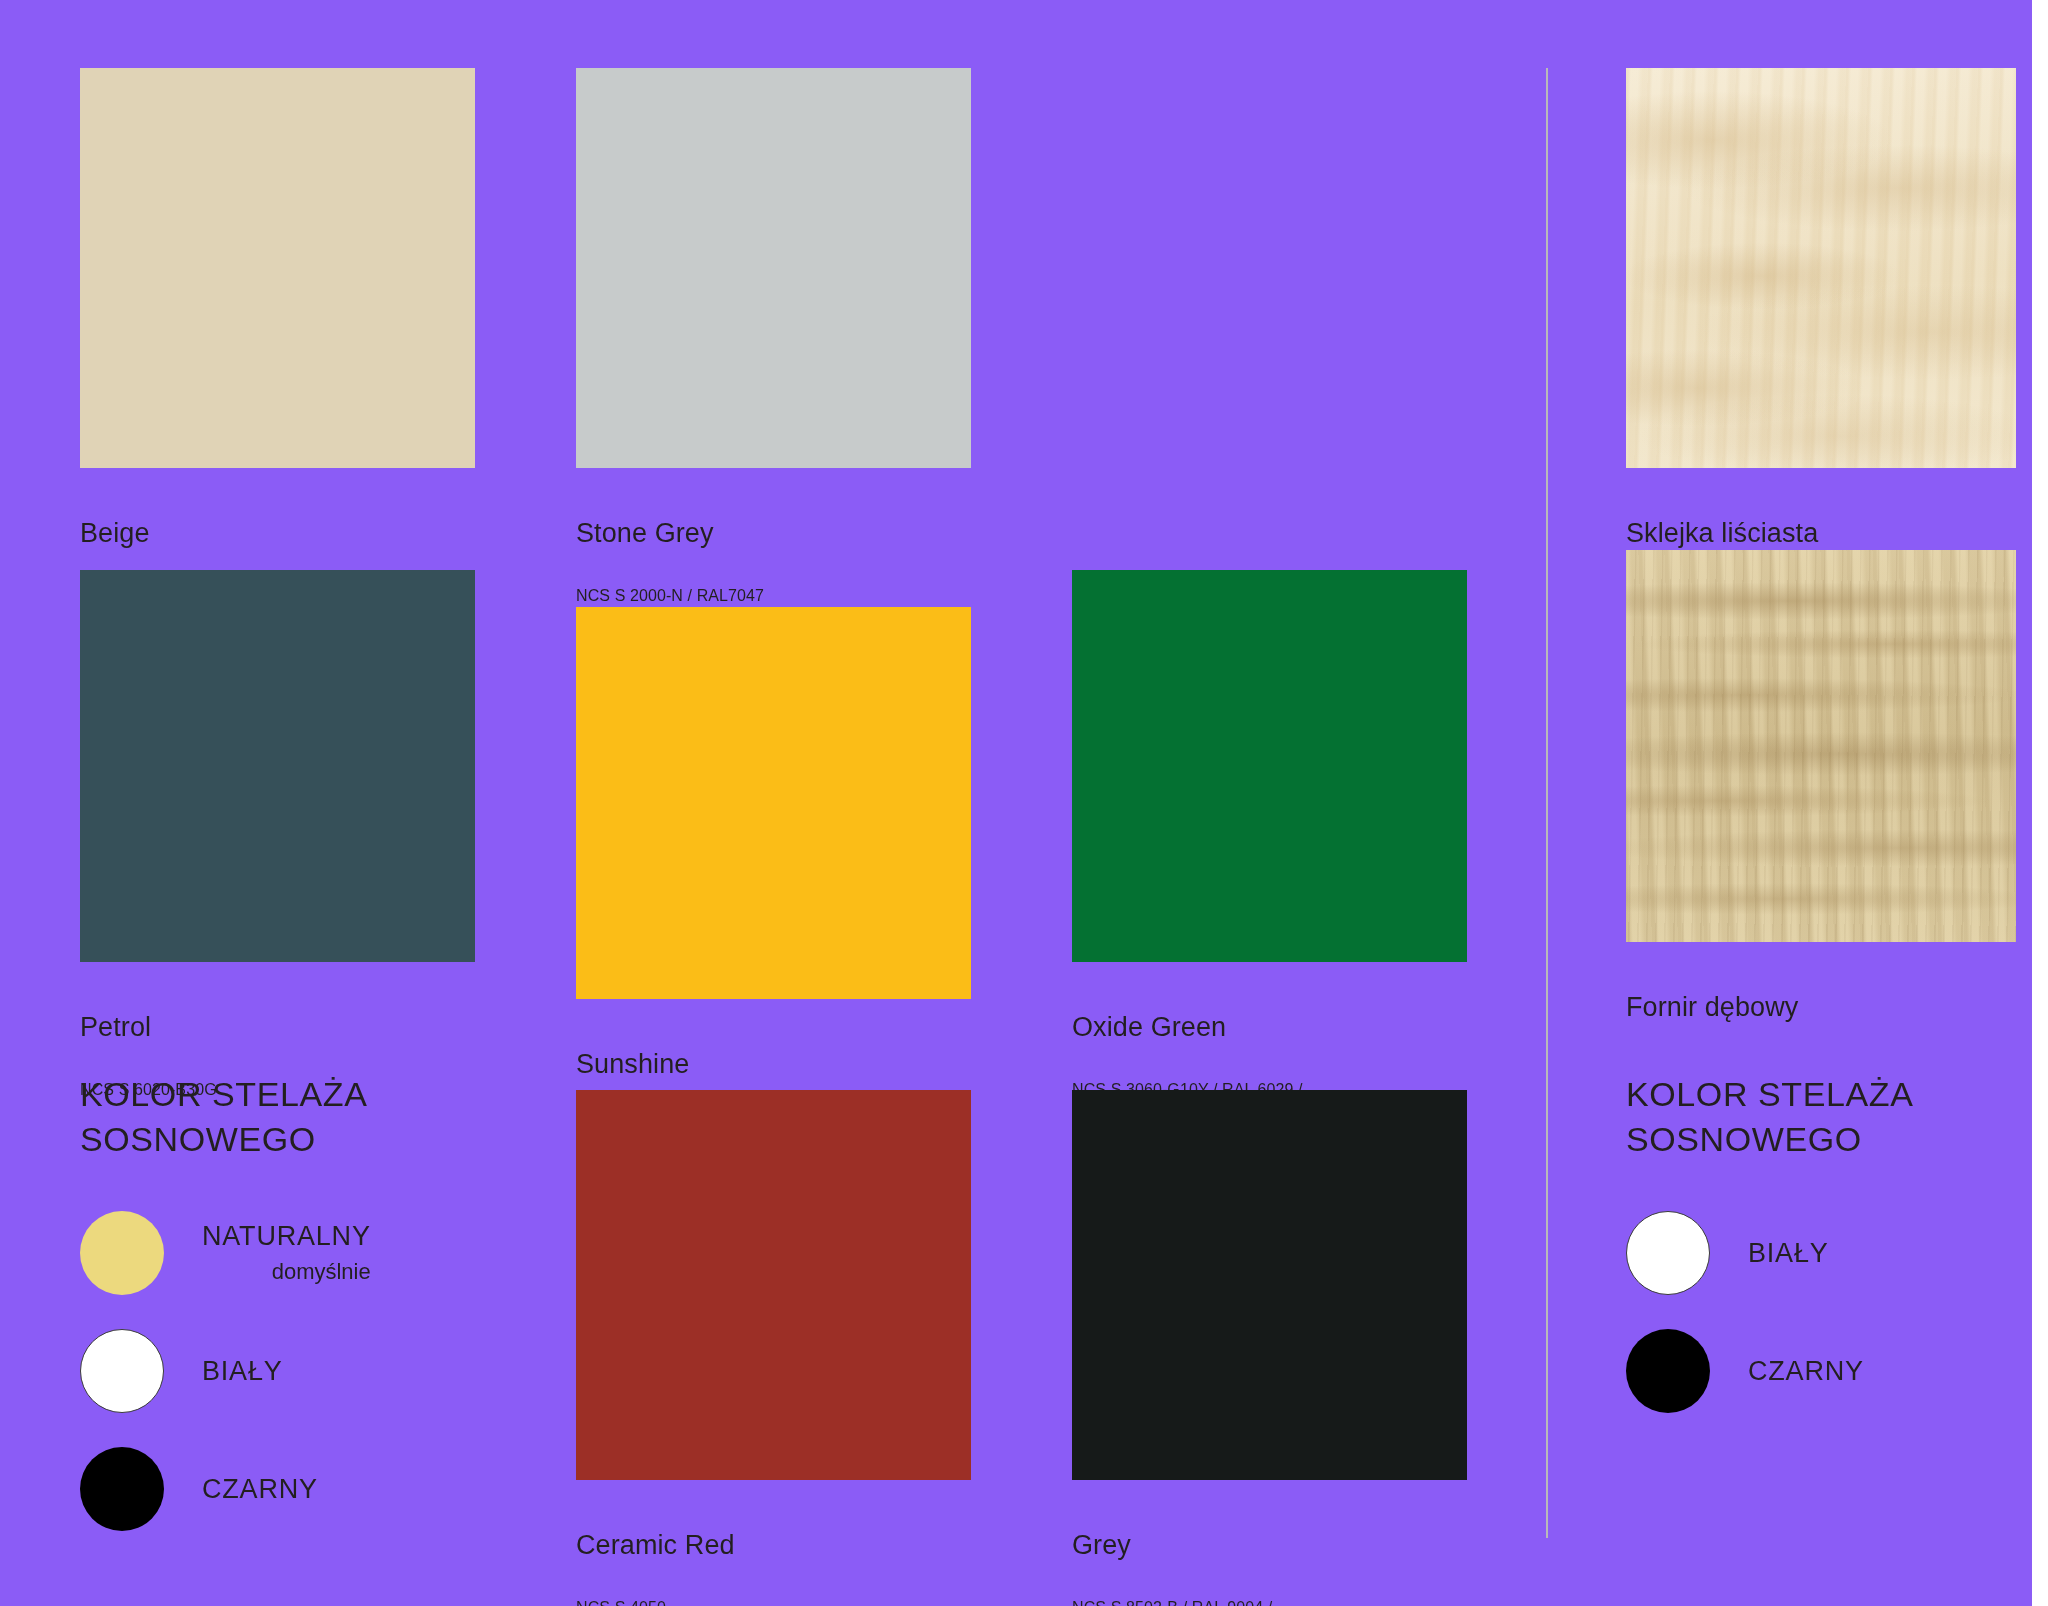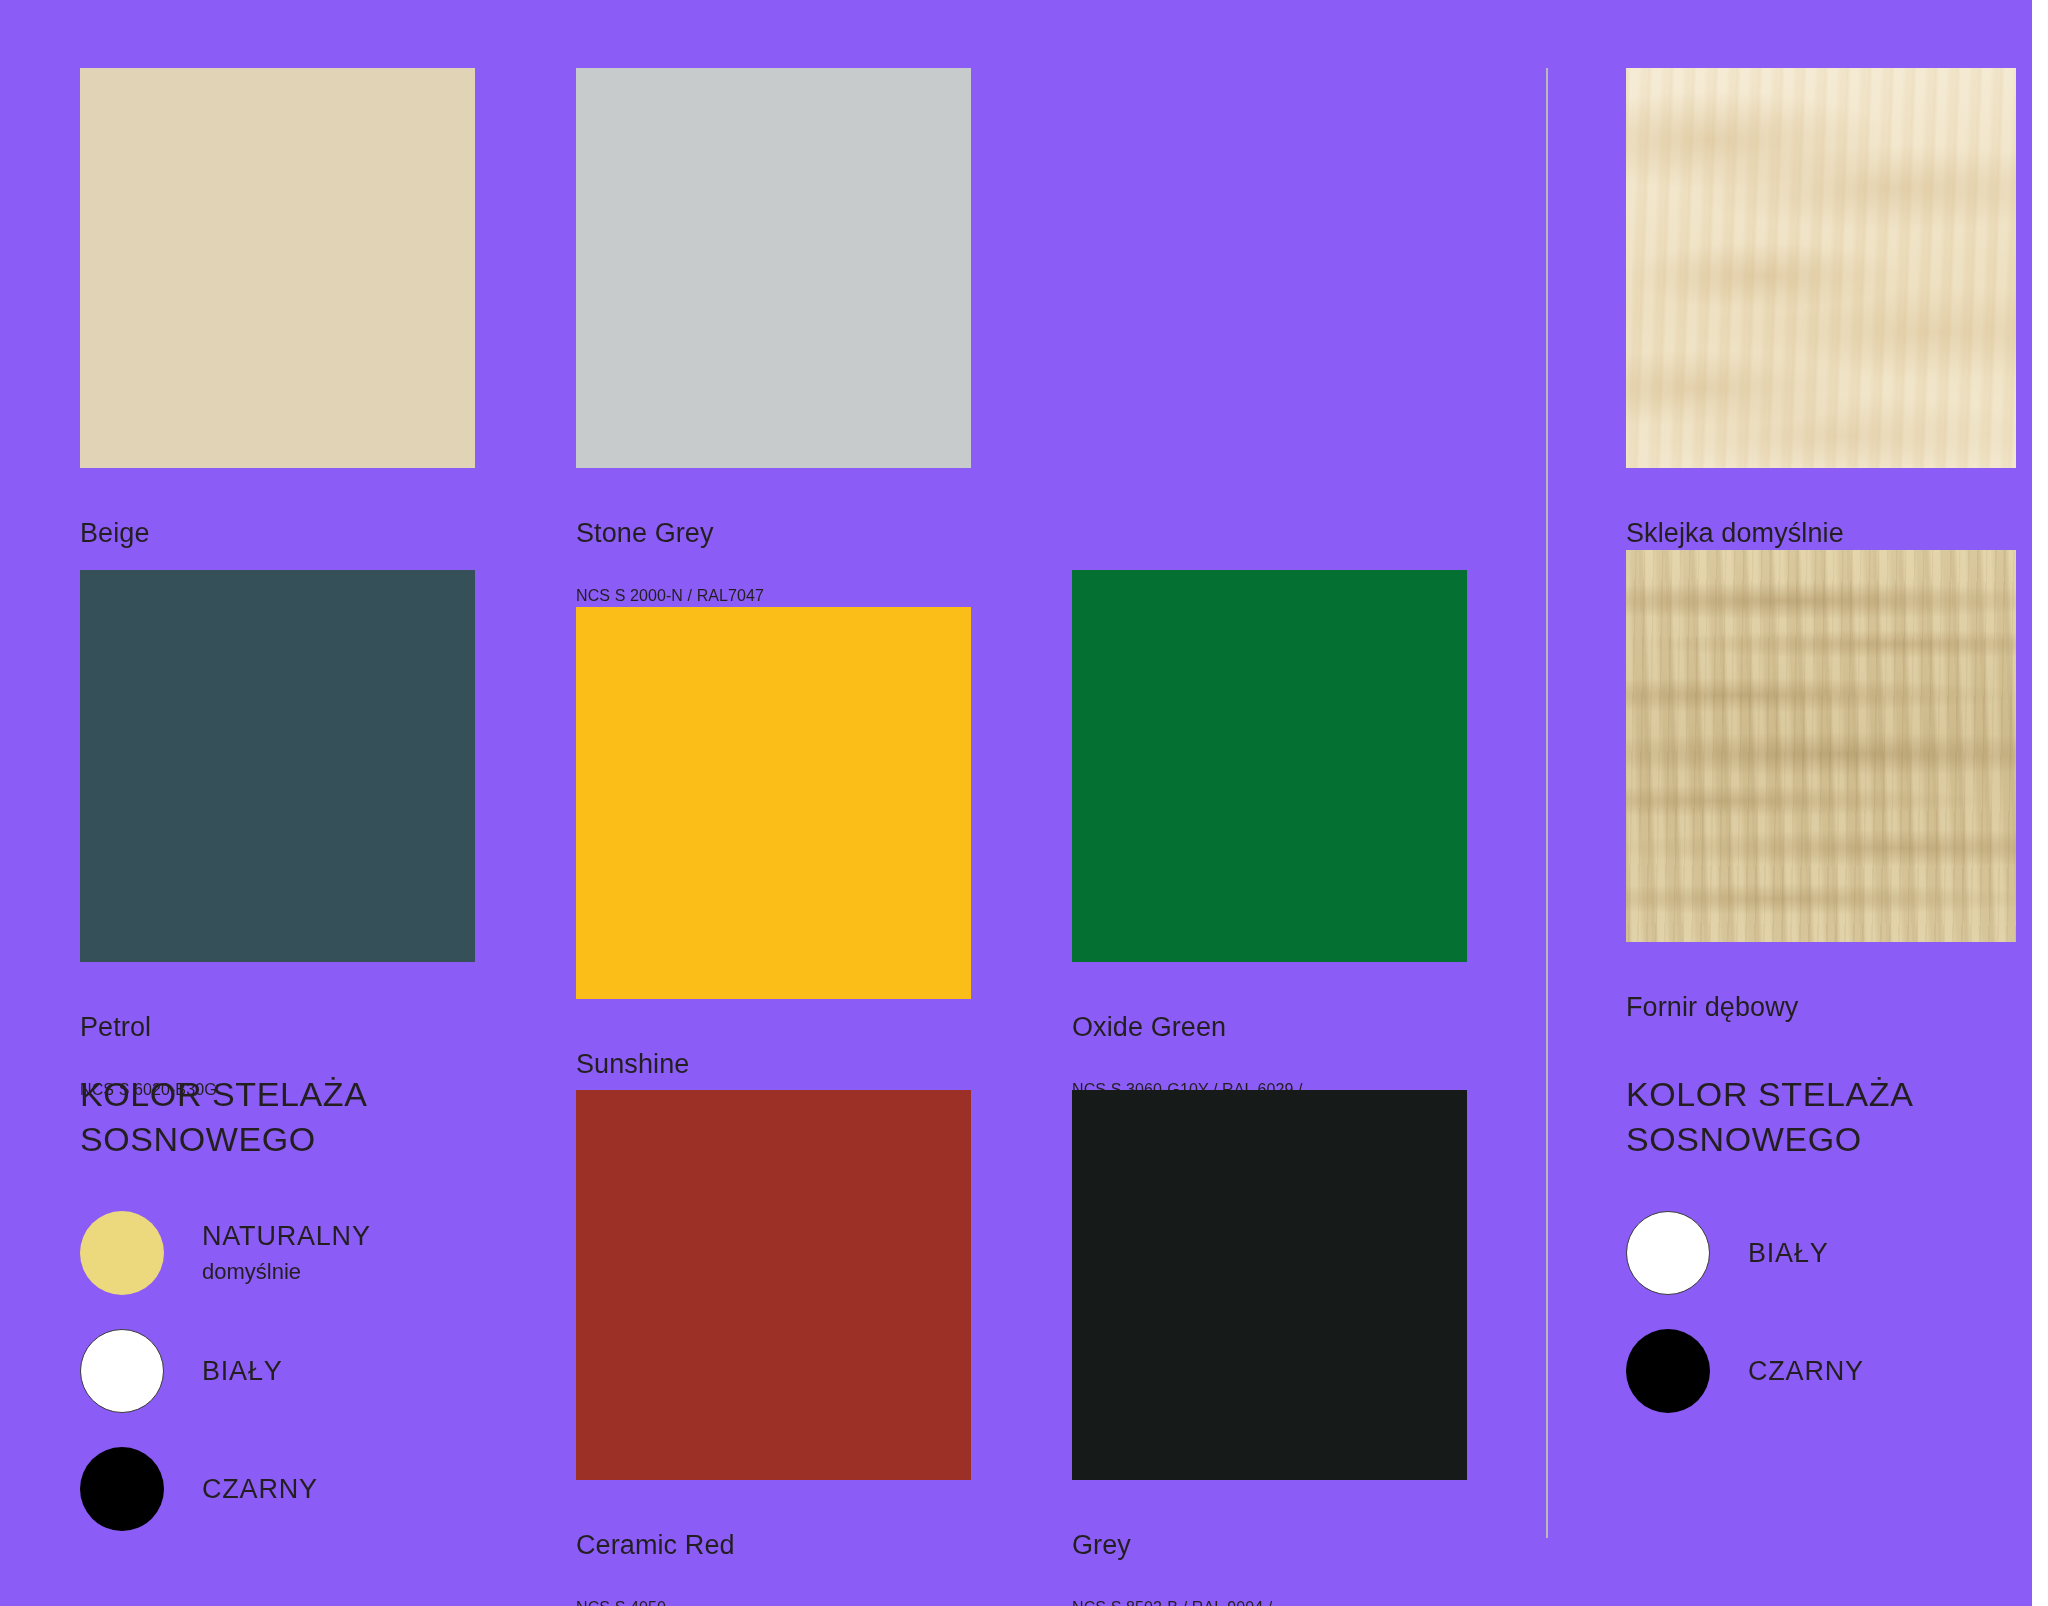--- a/index.html
+++ b/index.html
@@ -126,20 +126,21 @@
     color: #231f20;
     font-size: 27px;
     letter-spacing: 0.8px;
     line-height: 1.25;
   }
   .legend-sub {
     color: #231f20;
     font-size: 22px;
     line-height: 1.3;
     margin-top: 4px;
+    text-align: right;
   }
 </style>
 </head>
 <body>
 
 <div class="page">
 
   <div class="swatch-cell" style="left:80px; top:68px; width:395px;">
     <div class="swatch" style="height: 400px; background-color: rgb(224, 211, 182);"></div>
     <div class="caption">
@@ -201,21 +202,21 @@
     </div>
   </div>
 
   <div class="divider"></div>
 
   <div class="swatch-cell" style="left:1626px; top:68px; width:390px;">
     <div class="swatch" style="height:400px;">
       <div class="tex tex-plywood"></div>
     </div>
     <div class="caption">
-      <span class="name">Sklejka domyślnie</span>
+      <span class="name">Sklejka liściasta</span>
     </div>
   </div>
 
   <div class="swatch-cell" style="left:1626px; top:550px; width:390px;">
     <div class="swatch" style="height:392px;">
       <div class="tex tex-oak"></div>
     </div>
     <div class="caption">
       <span class="name">Fornir dębowy</span>
     </div>

